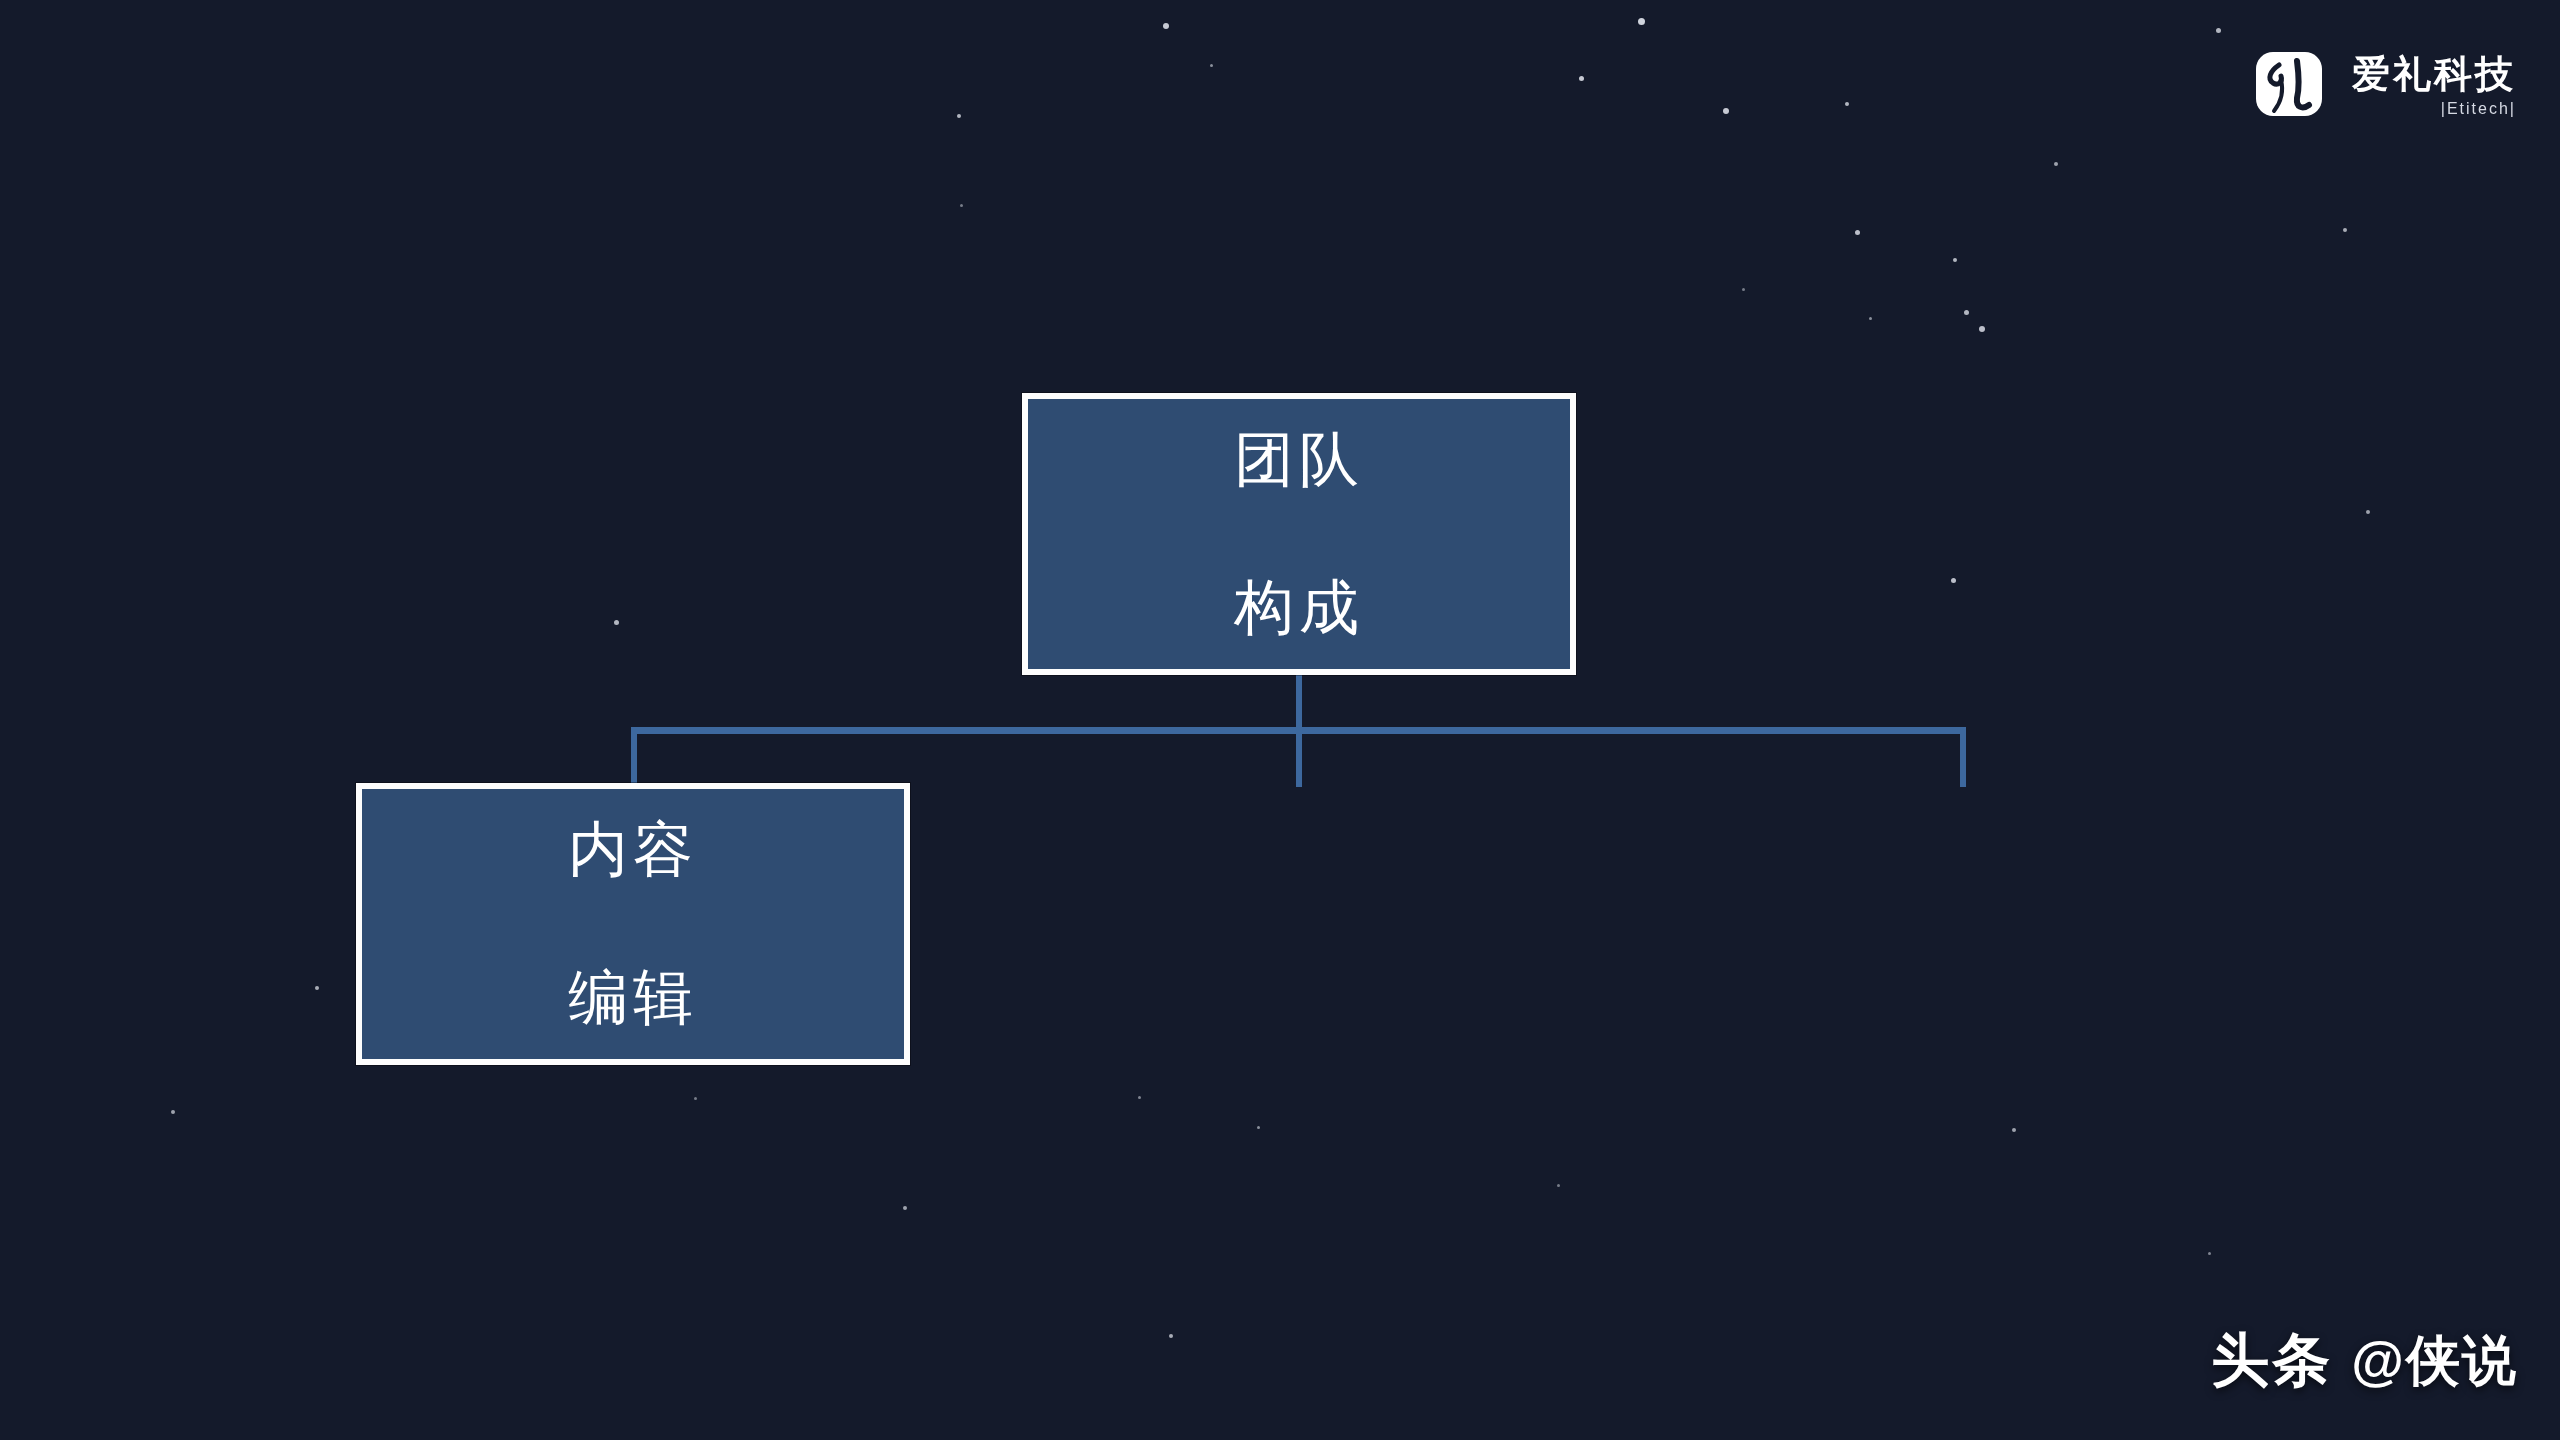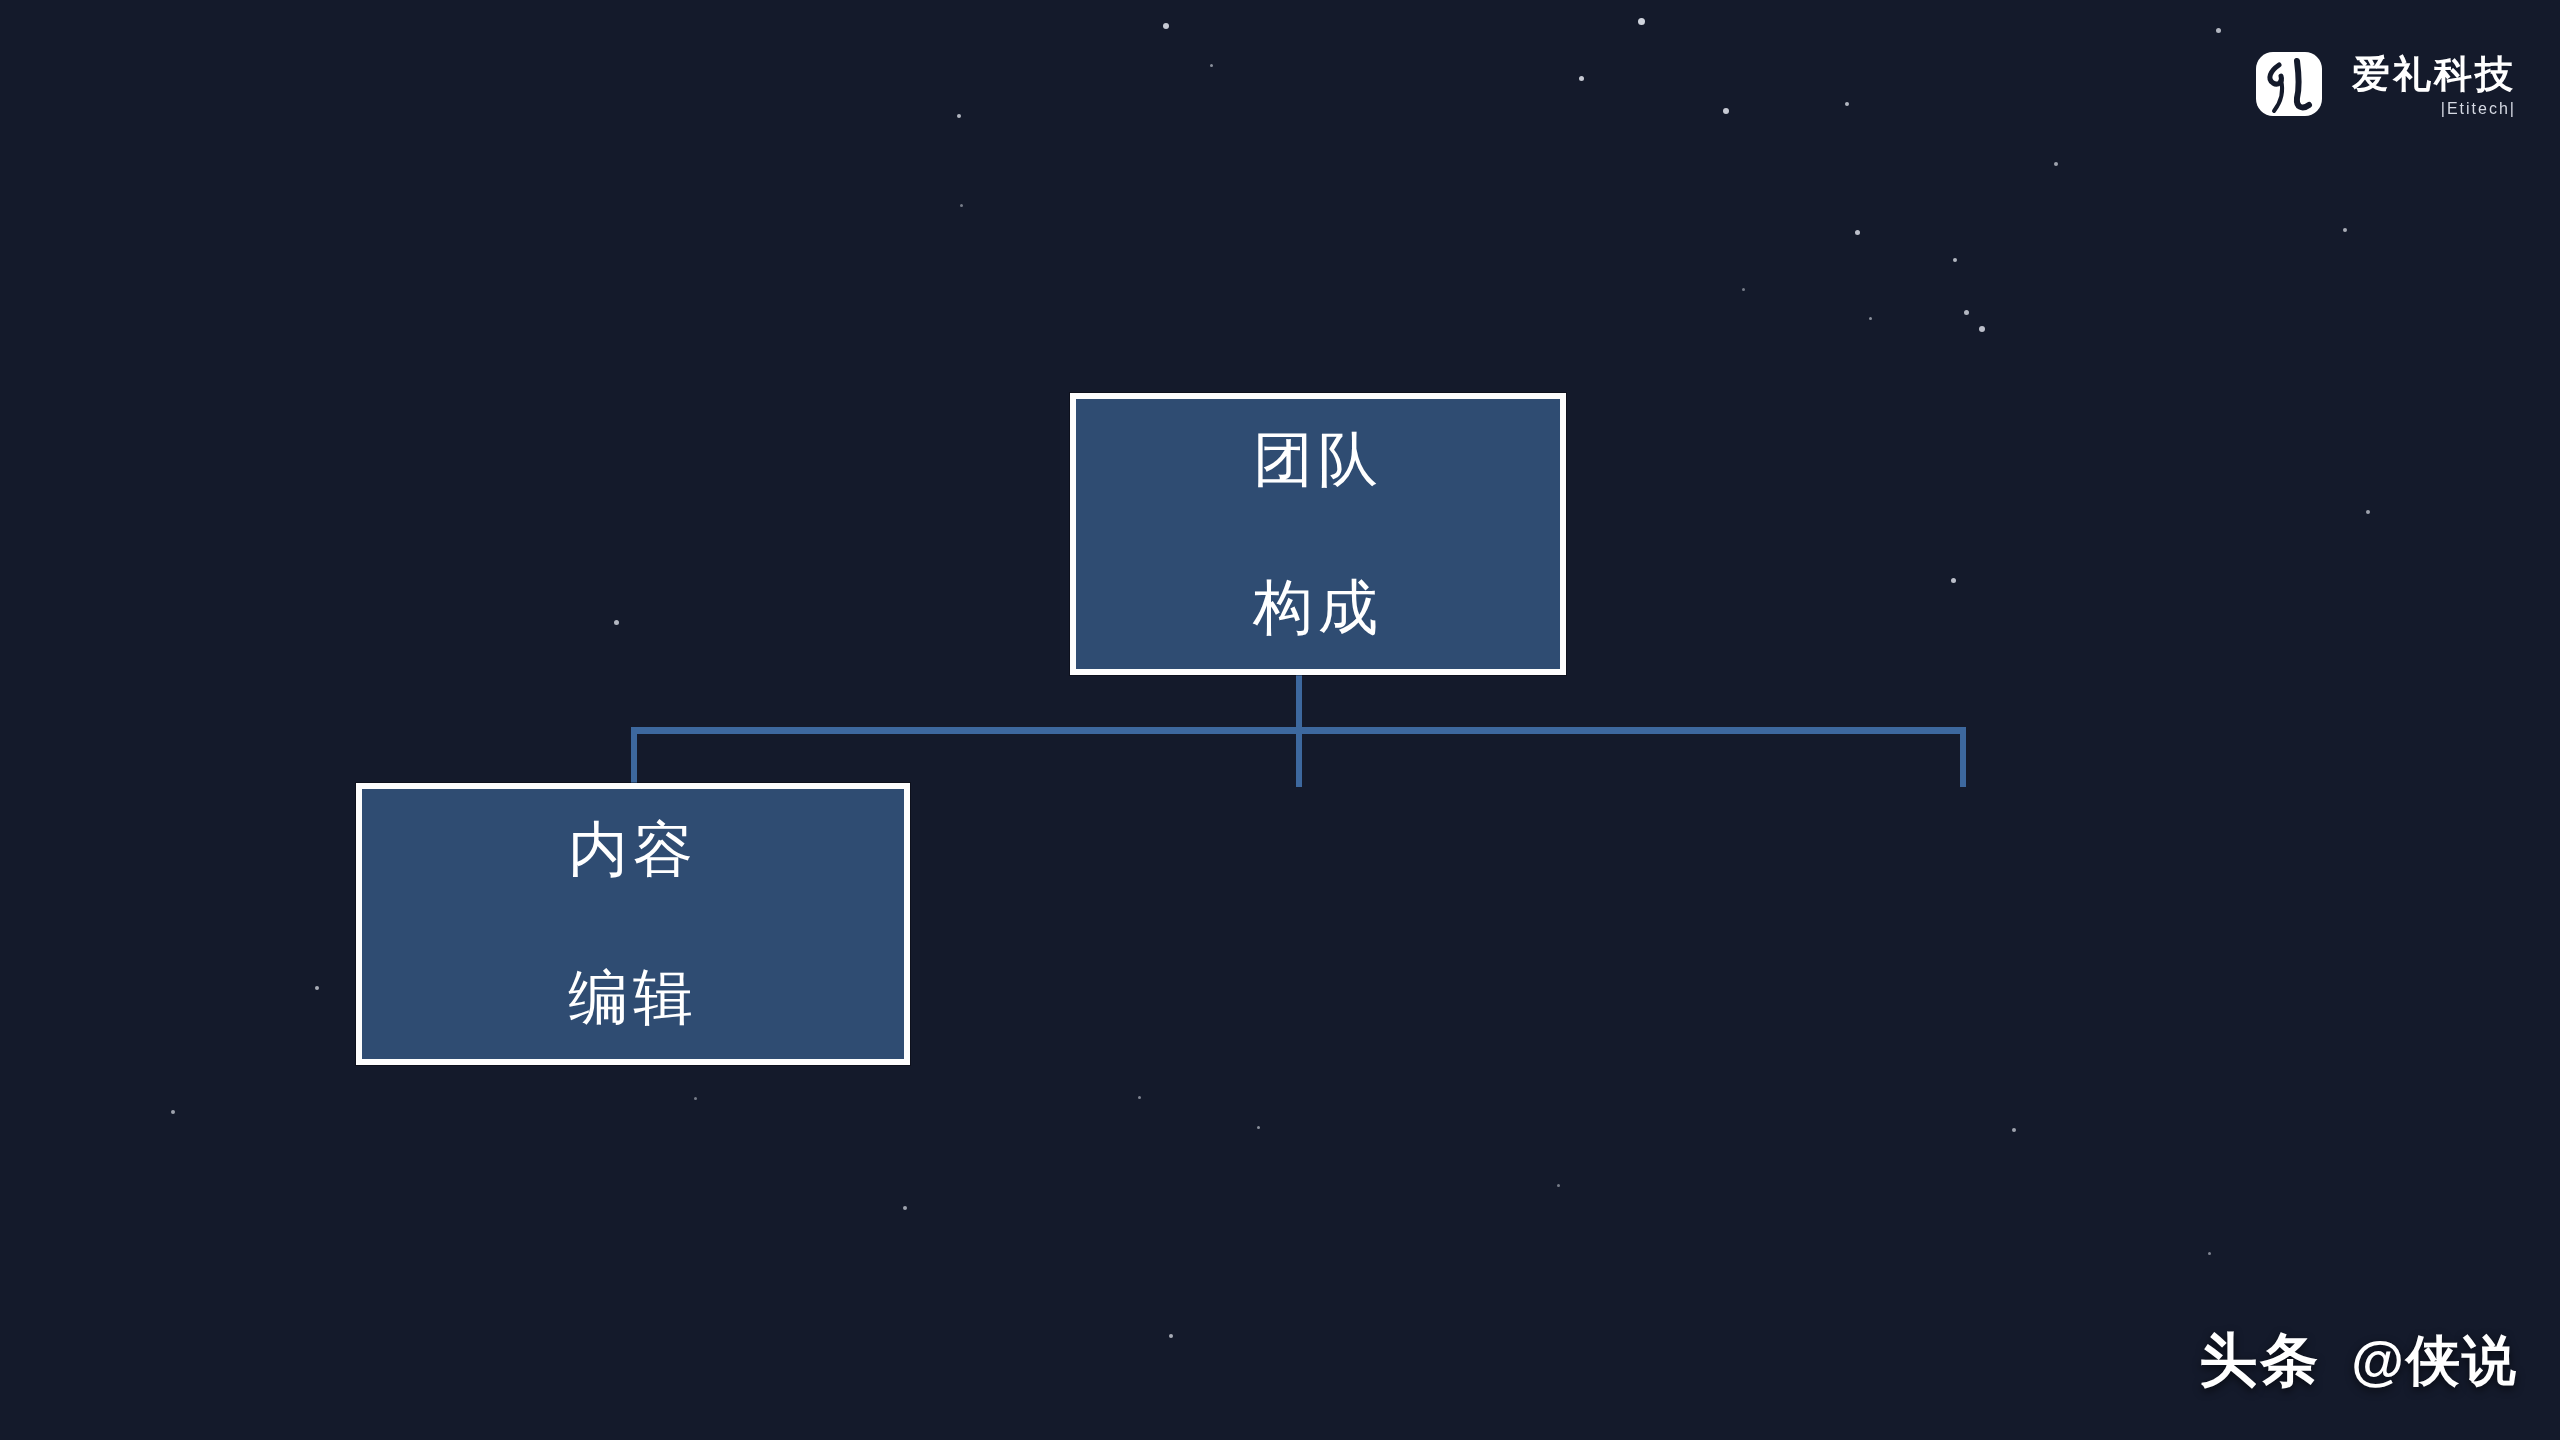--- a/index.html
+++ b/index.html
@@ -18,40 +18,40 @@
   #conn-right{left:1960px;top:730px;width:6px;height:57px;}
   
   .node{
     position:absolute;box-sizing:border-box;
     background:var(--node-fill,#2f4c72);
     border:6px solid var(--node-border,#fdfdfd);
     display:flex;flex-direction:column;align-items:center;justify-content:center;
     gap:88px;color:#ffffff;font-size:60px;letter-spacing:5px;line-height:1;
     box-shadow:0 0 0 1px rgba(0,0,0,.35);
   }
-  #node-root{left:1022px;top:393px;width:496px;height:282px;margin-left:48px;}
+  #node-root{left:1022px;top:393px;width:554px;height:282px;}
   #node-c0{left:356px;top:783px;width:554px;height:282px;justify-content:center;}
   #node-c1{left:1022px;top:783px;width:554px;height:282px;}
   #node-c2{left:1686px;top:783px;width:554px;height:282px;}
   .node-line{white-space:nowrap;}
   
   .logo{position:absolute;top:52px;right:44px;display:flex;align-items:flex-start;gap:30px;}
   .logo-mark{width:66px;height:64px;flex:0 0 auto;}
   .logo-mark svg{display:block;}
   .logo-cn{
     color:#ffffff;font-size:38px;font-weight:700;letter-spacing:3px;
     font-family:"Liberation Serif",serif;line-height:1.2;white-space:nowrap;
   }
   .logo-en{
     color:#d6dae4;font-size:16px;letter-spacing:2px;text-align:right;
     margin-top:2px;font-family:"Liberation Sans",sans-serif;
   }
   
   .watermark{
-    position:absolute;right:42px;top:1322px;display:flex;align-items:center;gap:30px;
+    position:absolute;right:42px;top:1322px;display:flex;align-items:center;gap:18px;
     color:#ffffff;text-shadow:0 3px 8px rgba(0,0,0,.65);white-space:nowrap;
   }
   .wm-toutiao{font-size:58px;font-weight:900;letter-spacing:3px;}
   .wm-handle{font-size:54px;font-weight:700;letter-spacing:2px;}
 </style>
 </head>
 <body>
 
 <div class="stage" style="--bg: #141a2b; --node-fill: #2f4c72; --node-border: #fdfdfd; --connector: #3d689e;">
 

